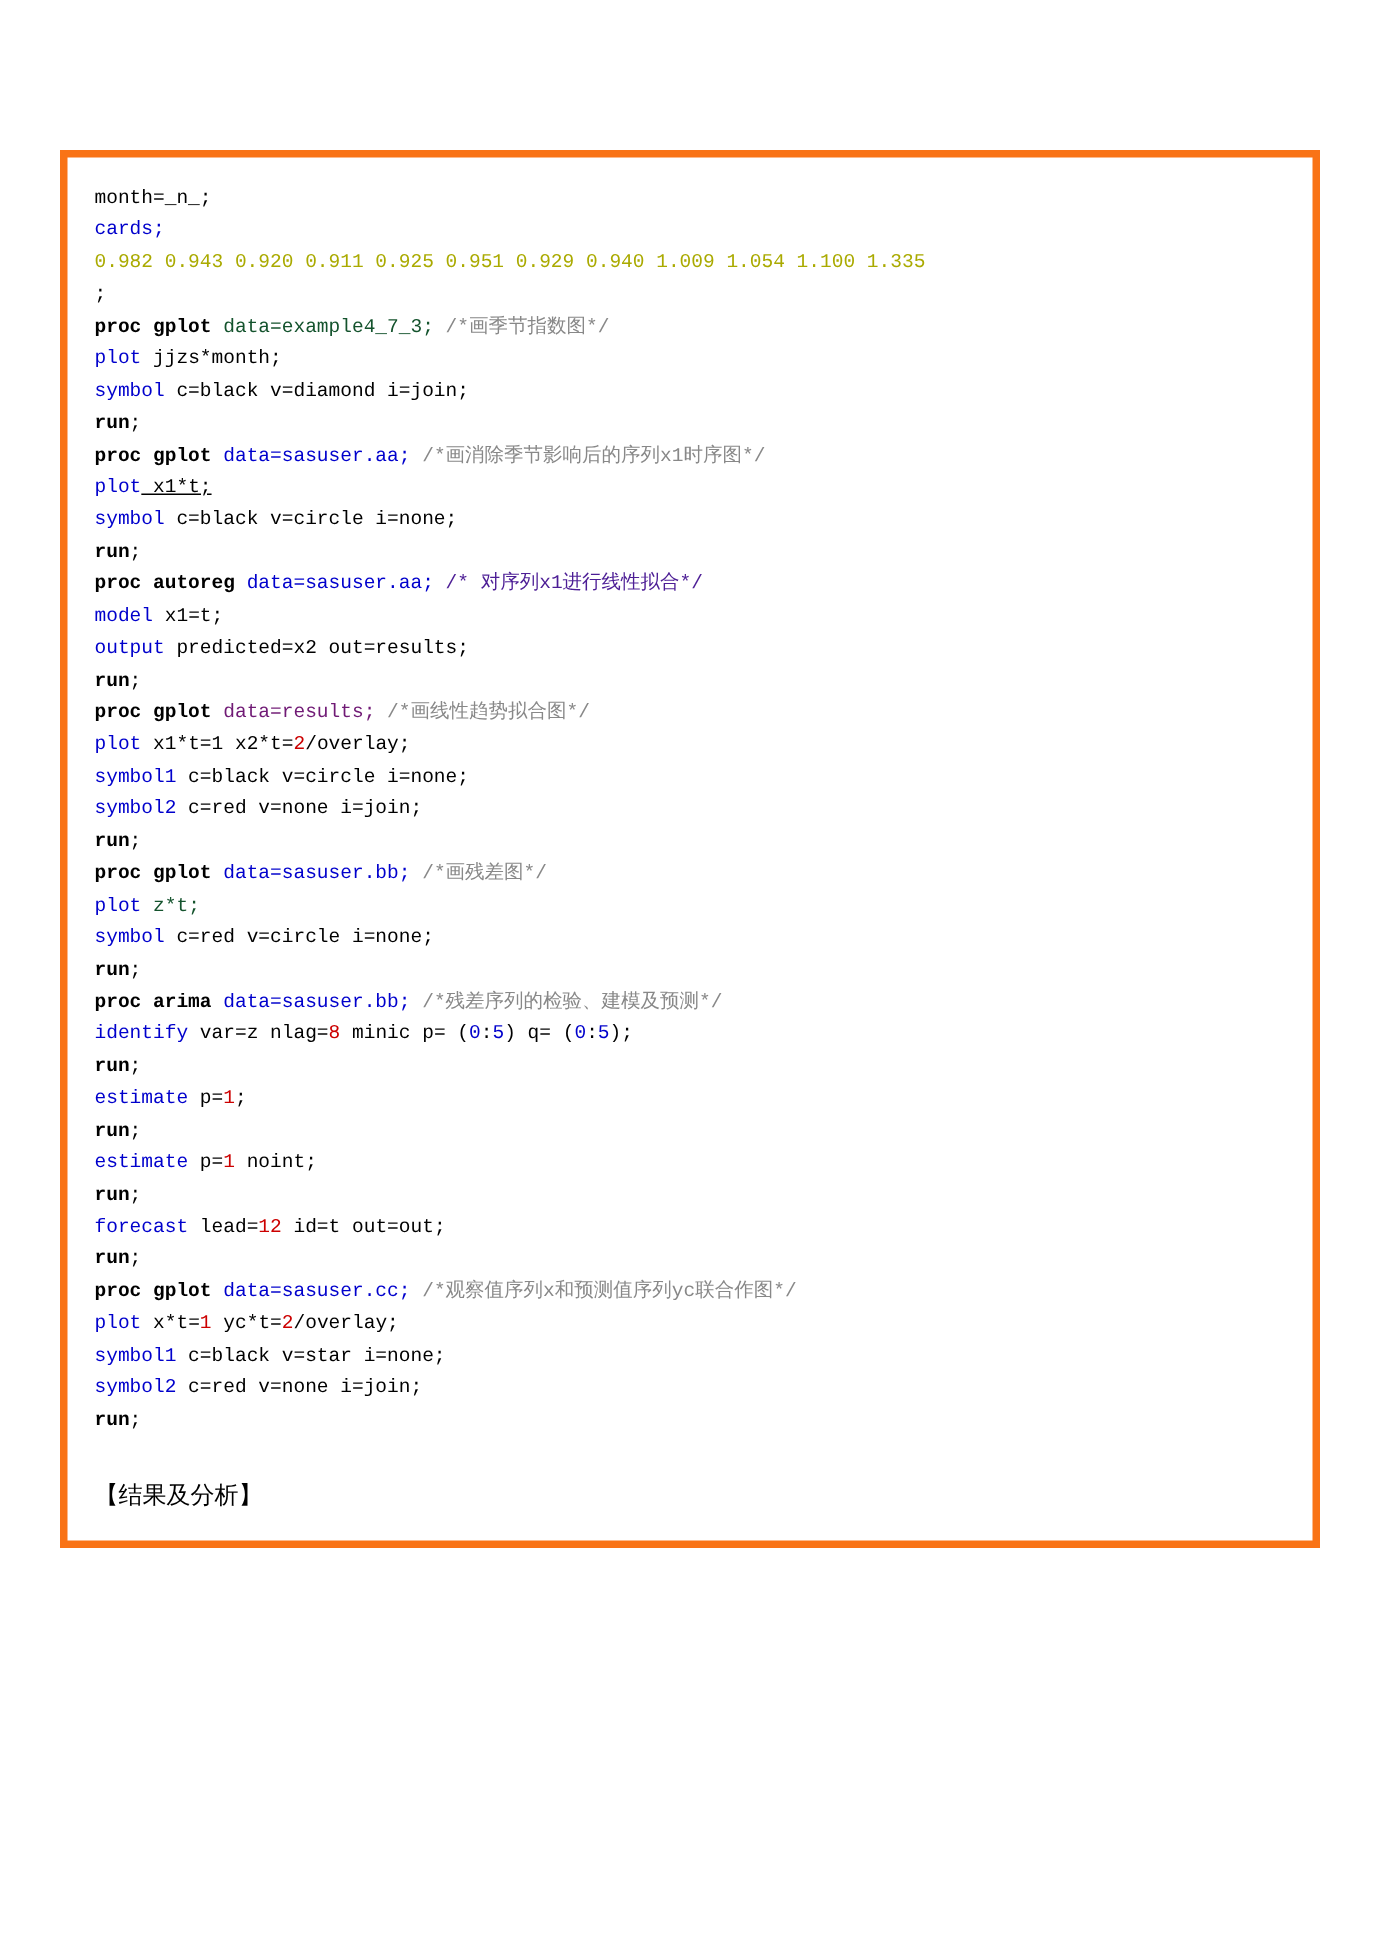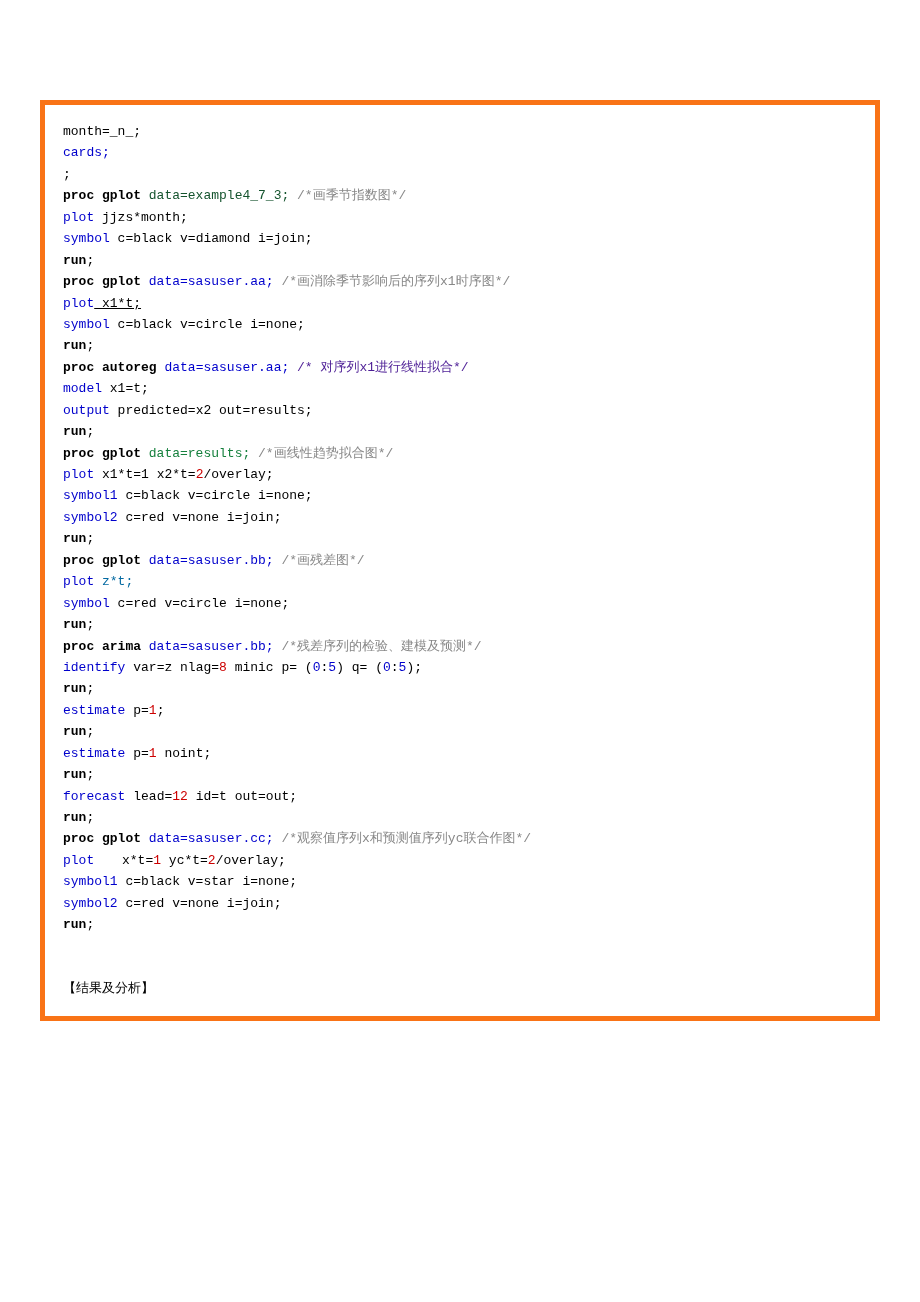--- a/index.html
+++ b/index.html
@@ -22,80 +22,81 @@
       font-size: 13px;
       line-height: 1.65;
     }
     .line {
       display: block;
       white-space: pre;
     }
     
     .section {
       display: block;
-      margin-top: 21px;
+      margin-top: 6px;
       color: #000000;
       font-family: 'Courier New', Courier, monospace;
-      font-size: 13px;
+      font-size: 16px;
     }
   </style>
 </head>
 <body>
 
 <div class="code-box">
 
   <span class="line"><span style="color:#000000;">month=_n_;</span></span>
 
   <span class="line"><span style="color:#0000cc;">cards;</span></span>
 
+  <span class="line"><span style="color:#aaaa00;">0.982 0.943 0.920 0.911 0.925 0.951 0.929 0.940 1.009 1.054 1.100 1.335</span></span>
 
   <span class="line"><span style="color:#000000;">;</span></span>
 
   <span class="line"><span style="color:#000000;font-weight:bold;">proc gplot</span><span style="color:#14532d;"> data=example4_7_3; </span><span style="color:#888888;margin-top:20px;">/*画季节指数图*/</span></span>
 
   <span class="line"><span style="color:#0000cc;">plot</span><span style="color:#000000;"> jjzs*month;</span></span>
   <span class="line"><span style="color:#0000cc;">symbol</span><span style="color:#000000;"> c=black v=diamond i=join;</span></span>
   <span class="line"><span style="color:#000000;font-weight:bold;">run</span><span style="color:#000000;">;</span></span>
 
   <span class="line"><span style="color:#000000;font-weight:bold;">proc gplot</span><span style="color:#0000cc;"> data=sasuser.aa; </span><span style="color:#888888;">/*画消除季节影响后的序列x1时序图*/</span></span>
   <span class="line"><span style="color:#0000cc;">plot</span><span style="color:#000000;text-decoration:underline;"> x1*t;</span></span>
   <span class="line"><span style="color:#0000cc;">symbol</span><span style="color:#000000;"> c=black v=circle i=none;</span></span>
   <span class="line"><span style="color:#000000;font-weight:bold;">run</span><span style="color:#000000;">;</span></span>
 
   <span class="line"><span style="color:#000000;font-weight:bold;">proc autoreg</span><span style="color:#0000cc;"> data=sasuser.aa; </span><span style="color:#4c1d95;">/* 对序列x1进行线性拟合*/</span></span>
   <span class="line"><span style="color:#0000cc;">model</span><span style="color:#000000;margin-top:10px;"> x1=t;</span></span>
   <span class="line"><span style="color:#0000cc;">output</span><span style="color:#000000;"> predicted=x2 out=results;</span></span>
   <span class="line"><span style="color:#000000;font-weight:bold;">run</span><span style="color:#000000;">;</span></span>
 
-  <span class="line"><span style="color:#000000;font-weight:bold;">proc gplot</span><span style="color:#15803d;"> data=results; </span><span style="color:#888888;">/*画线性趋势拟合图*/</span></span>
+  <span class="line"><span style="color:#000000;font-weight:bold;">proc gplot</span><span style="color:#701a75;"> data=results; </span><span style="color:#888888;">/*画线性趋势拟合图*/</span></span>
   <span class="line"><span style="color:#0000cc;">plot</span><span style="color:#000000;"> x1*t=1 x2*t=</span><span style="color:#cc0000;">2</span><span style="color:#000000;">/overlay;</span></span>
   <span class="line"><span style="color:#0000cc;">symbol1</span><span style="color:#000000;"> c=black v=circle i=none;</span></span>
   <span class="line"><span style="color:#0000cc;">symbol2</span><span style="color:#000000;"> c=red v=none i=join;</span></span>
   <span class="line"><span style="color:#000000;font-weight:bold;">run</span><span style="color:#000000;">;</span></span>
 
   <span class="line"><span style="color:#000000;font-weight:bold;">proc gplot</span><span style="color:#0000cc;"> data=sasuser.bb; </span><span style="color:#888888;">/*画残差图*/</span></span>
-  <span class="line"><span style="color:#0000cc;">plot</span><span style="color:#0369a1;"> z*t;</span></span>
+  <span class="line"><span style="color:#0000cc;">plot</span><span style="color:#14532d;"> z*t;</span></span>
   <span class="line"><span style="color:#0000cc;">symbol</span><span style="color:#000000;"> c=red v=circle i=none;</span></span>
   <span class="line"><span style="color:#000000;font-weight:bold;">run</span><span style="color:#000000;">;</span></span>
 
   <span class="line"><span style="color:#000000;font-weight:bold;">proc arima</span><span style="color:#0000cc;"> data=sasuser.bb; </span><span style="color:#888888;">/*残差序列的检验、建模及预测*/</span></span>
   <span class="line"><span style="color:#0000cc;">identify</span><span style="color:#000000;"> var=z nlag=</span><span style="color:#cc0000;">8</span><span style="color:#000000;"> minic p= (</span><span style="color:#0000cc;">0</span><span style="color:#000000;">:</span><span style="color:#0000cc;">5</span><span style="color:#000000;">) q= (</span><span style="color:#0000cc;">0</span><span style="color:#000000;">:</span><span style="color:#0000cc;">5</span><span style="color:#000000;">);</span></span>
   <span class="line"><span style="color:#000000;font-weight:bold;">run</span><span style="color:#000000;">;</span></span>
 
   <span class="line"><span style="color:#0000cc;">estimate</span><span style="color:#000000;"> p=</span><span style="color:#cc0000;">1</span><span style="color:#000000;">;</span></span>
   <span class="line"><span style="color:#000000;font-weight:bold;">run</span><span style="color:#000000;">;</span></span>
 
   <span class="line"><span style="color:#0000cc;">estimate</span><span style="color:#000000;"> p=</span><span style="color:#cc0000;">1</span><span style="color:#000000;"> noint;</span></span>
   <span class="line"><span style="color:#000000;font-weight:bold;">run</span><span style="color:#000000;">;</span></span>
 
   <span class="line"><span style="color:#0000cc;">forecast</span><span style="color:#000000;"> lead=</span><span style="color:#cc0000;">12</span><span style="color:#000000;"> id=t out=out;</span></span>
   <span class="line"><span style="color:#000000;font-weight:bold;">run</span><span style="color:#000000;">;</span></span>
 
   <span class="line"><span style="color:#000000;font-weight:bold;">proc gplot</span><span style="color:#0000cc;"> data=sasuser.cc; </span><span style="color:#888888;">/*观察值序列x和预测值序列yc联合作图*/</span></span>
-  <span class="line"><span style="color:#0000cc;">plot</span><span style="color:#000000;margin-left:20px;"> x*t=</span><span style="color:#cc0000;">1</span><span style="color:#000000;"> yc*t=</span><span style="color:#cc0000;">2</span><span style="color:#000000;">/overlay;</span></span>
+  <span class="line"><span style="color:#0000cc;">plot</span><span style="color:#000000;"> x*t=</span><span style="color:#cc0000;">1</span><span style="color:#000000;"> yc*t=</span><span style="color:#cc0000;">2</span><span style="color:#000000;">/overlay;</span></span>
   <span class="line"><span style="color:#0000cc;">symbol1</span><span style="color:#000000;"> c=black v=star i=none;</span></span>
   <span class="line"><span style="color:#0000cc;">symbol2</span><span style="color:#000000;"> c=red v=none i=join;</span></span>
   <span class="line"><span style="color:#000000;font-weight:bold;">run</span><span style="color:#000000;">;</span></span>
 
   <span class="line">&nbsp;</span>
 
   <span class="section">【结果及分析】</span>
 </div>
 
 </body></html>

